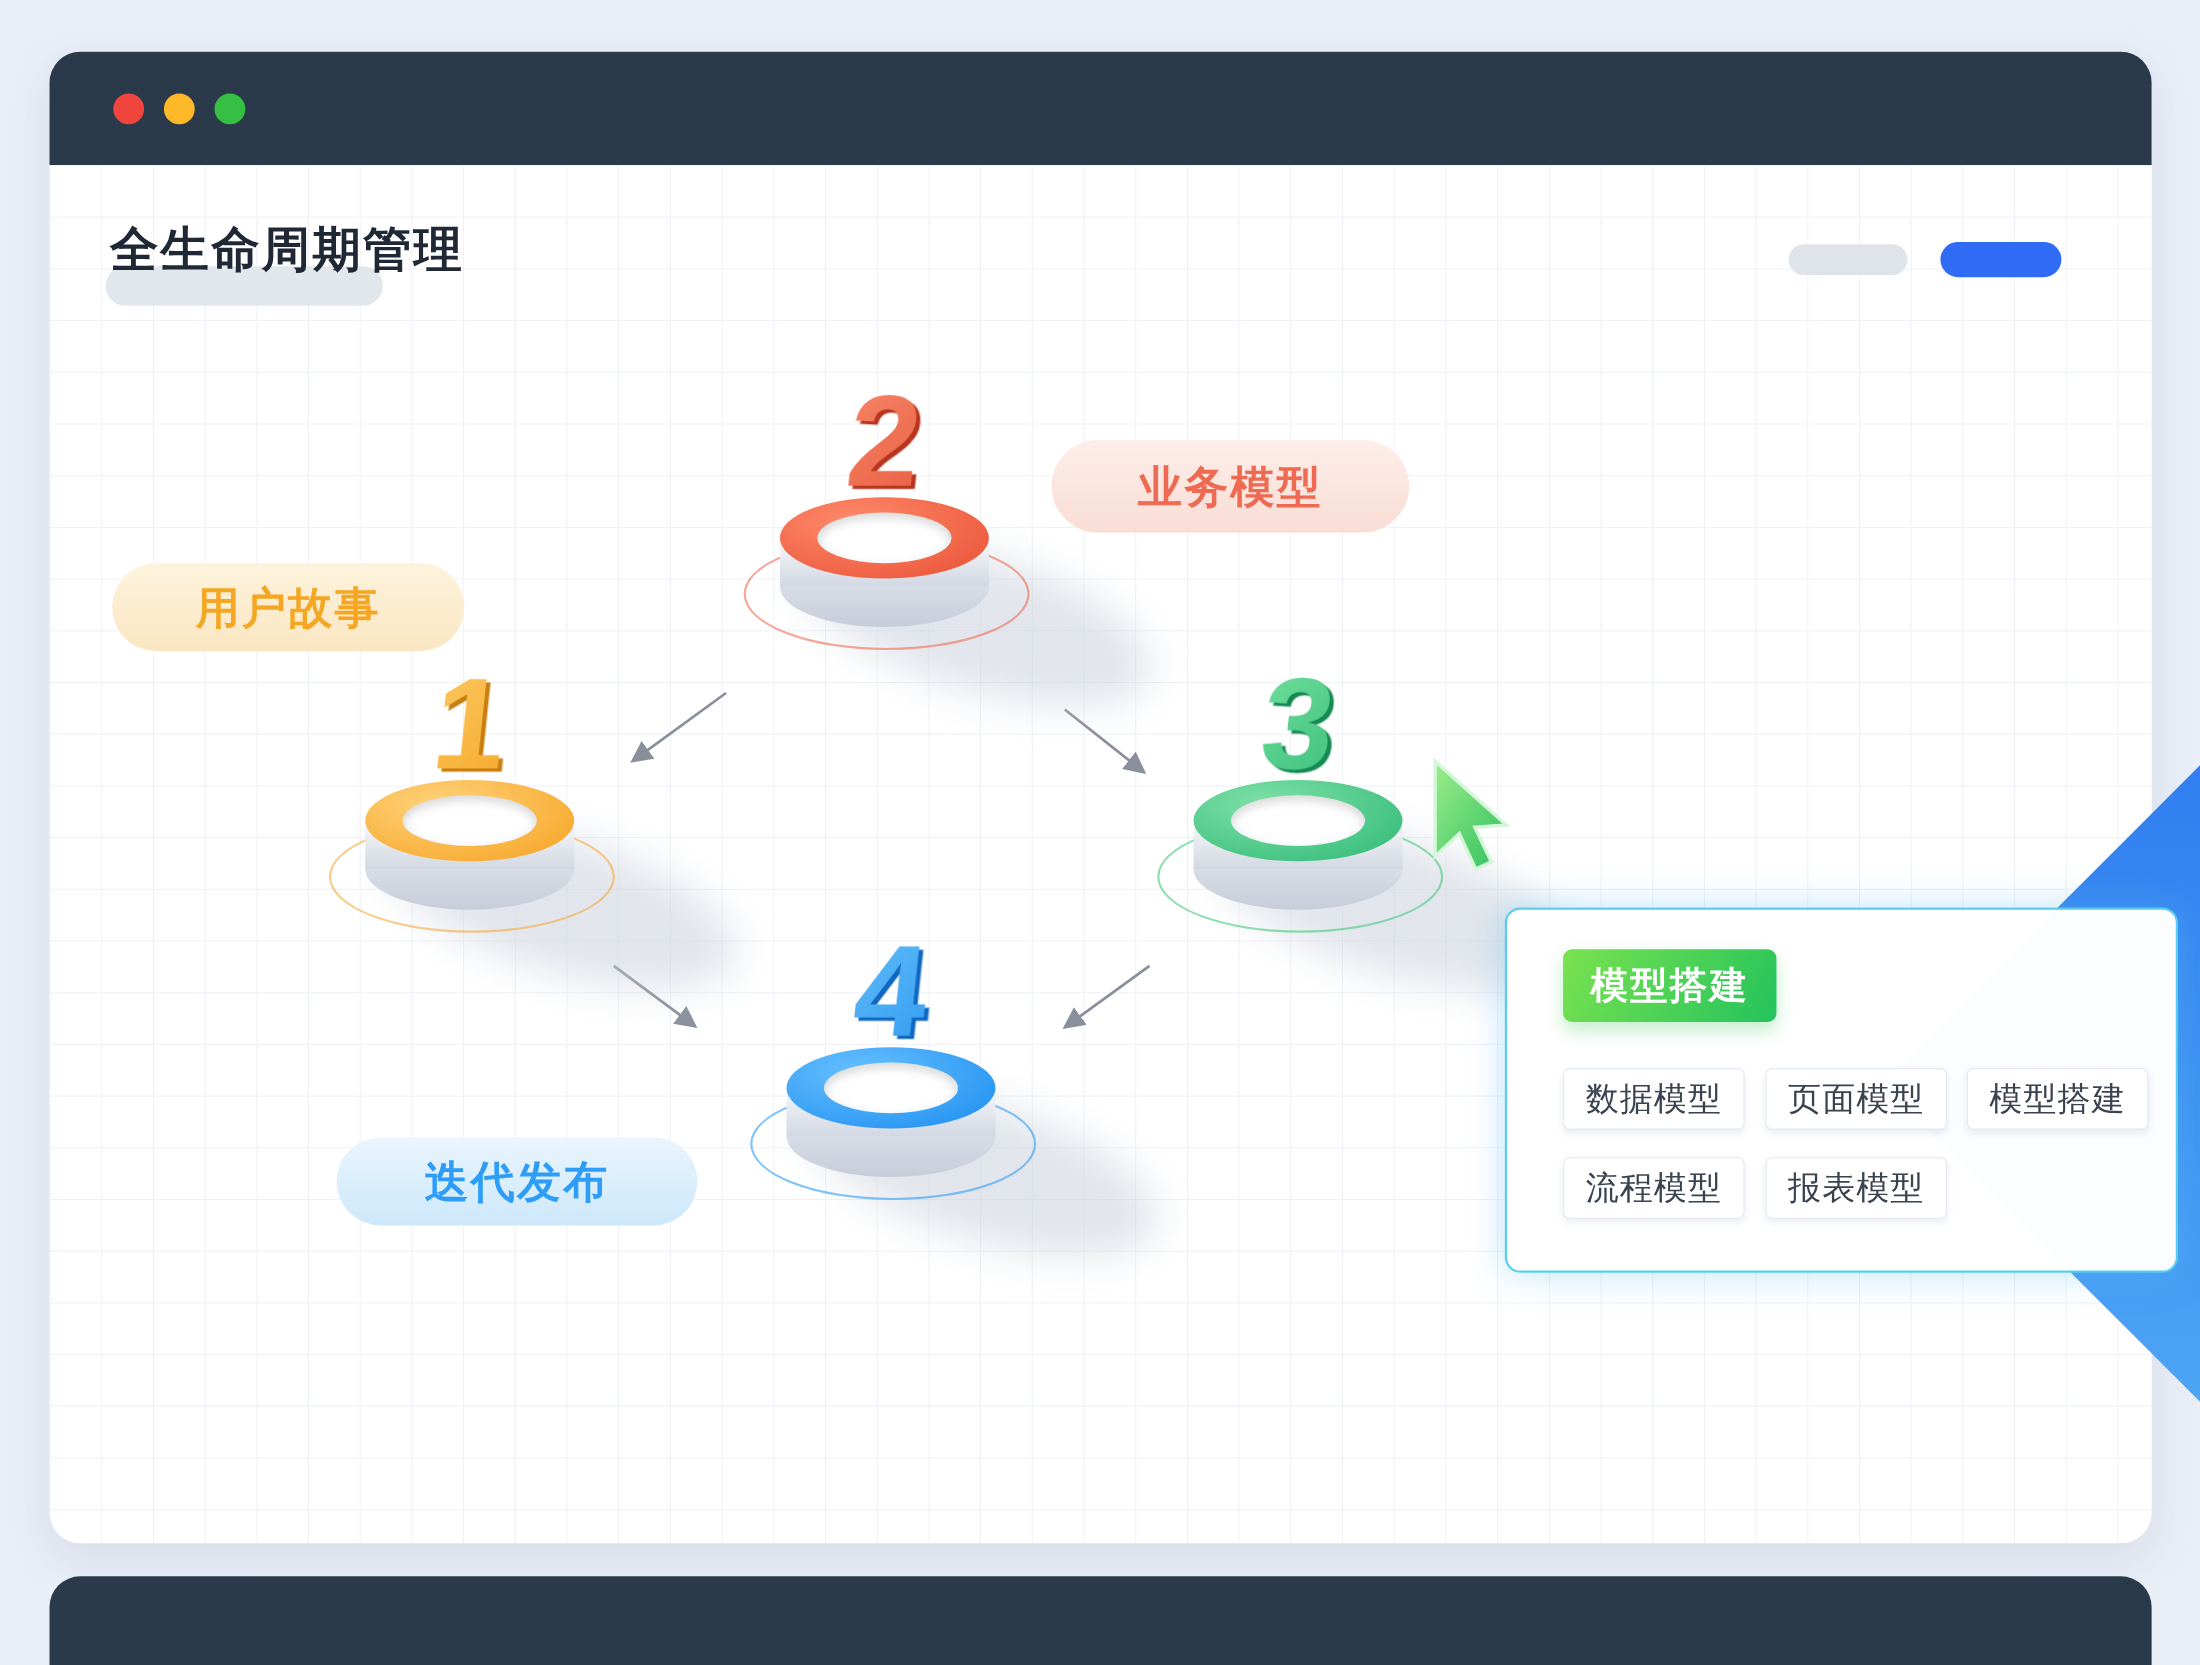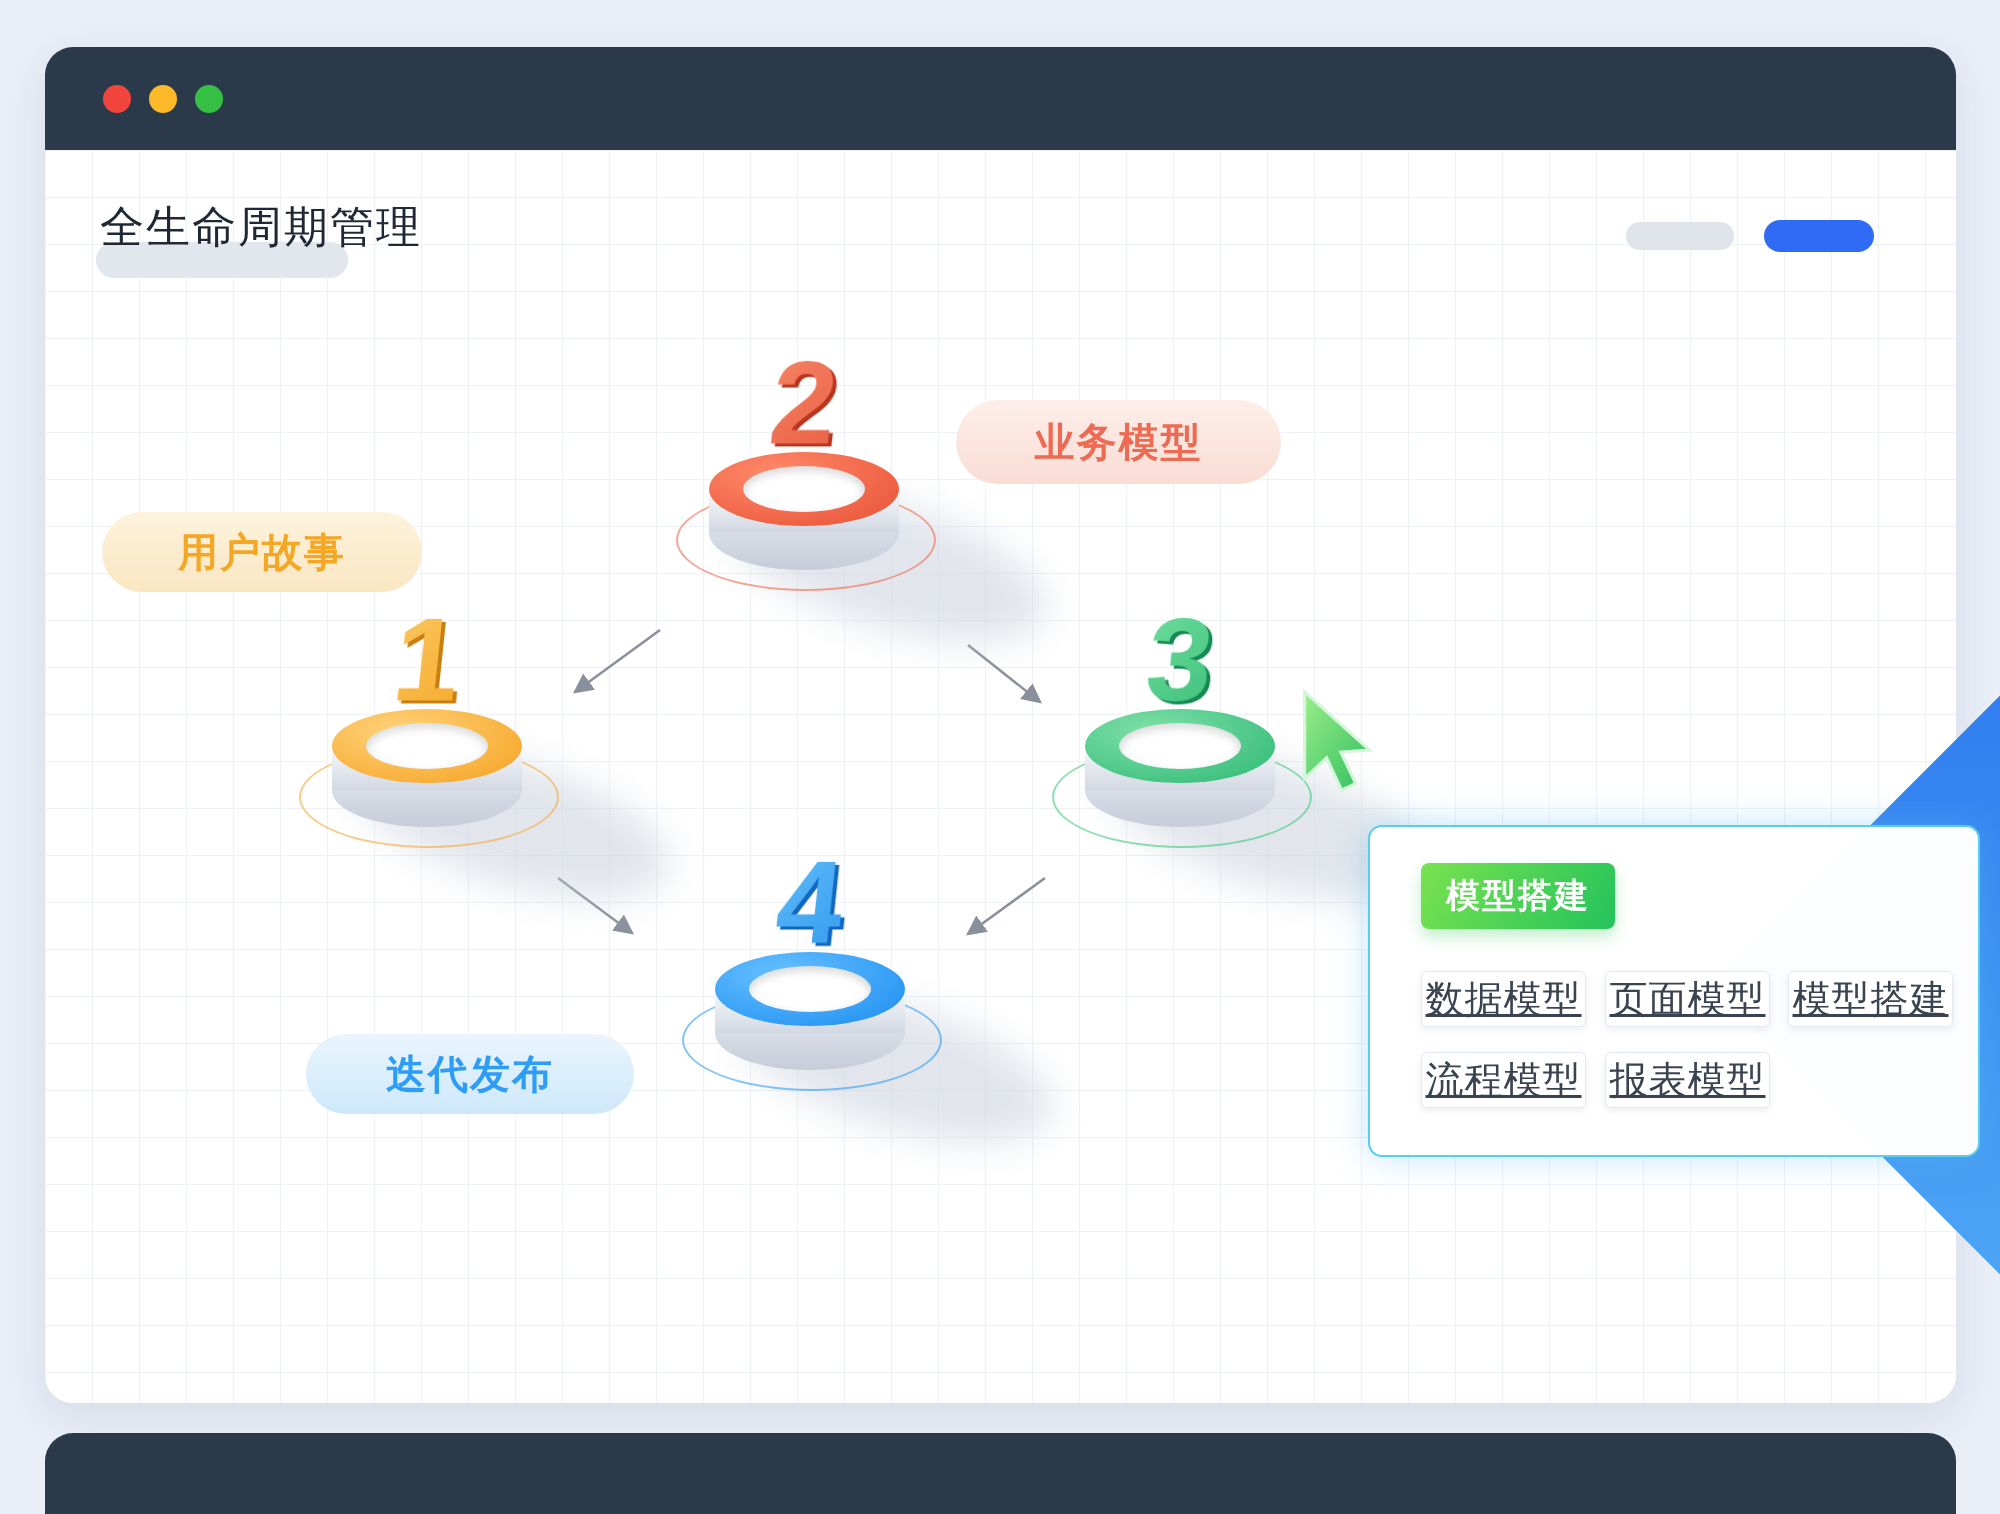--- a/index.html
+++ b/index.html
@@ -30,21 +30,21 @@
       linear-gradient(90deg,#eef1f6 1px, transparent 1px);
     background-size:47px 47px;background-color:#ffffff;
   }
   
   .title-wrap{position:absolute;left:55px;top:48px;}
   .title-highlight{
     position:absolute;left:-4px;top:44px;width:252px;height:36px;
     background:#e2e6ed;border-radius:18px;z-index:0;
   }
   .page-title{
-    position:relative;z-index:1;font-size:44px;font-weight:400;color:#1f2834;letter-spacing:2px;
+    position:relative;z-index:1;font-size:44px;font-weight:700;color:#1f2834;letter-spacing:2px;
   }
   .pill{position:absolute;border-radius:16px;}
   .pill.gray{left:1581px;top:72px;width:108px;height:28px;background:#dfe3ea;}
   .pill.blue{left:1719px;top:70px;width:110px;height:32px;background:#2f6bf5;}
   
   .arrows{position:absolute;left:0;top:0;width:1911px;height:1253px;pointer-events:none;}
   
   .podium{position:absolute;width:300px;height:240px;}
   .p-shadow{
     position:absolute;left:70px;top:105px;width:330px;height:125px;
@@ -98,21 +98,21 @@
     background:linear-gradient(120deg,#7ae24f,#23c35c);
     color:#fff;font-size:34px;font-weight:700;letter-spacing:2px;
     display:flex;align-items:center;justify-content:center;border-radius:8px;
     box-shadow:0 8px 16px rgba(60,200,90,.3);
   }
   .model-btn{
     position:absolute;width:163px;height:54px;background:#fff;
     border:1px solid #e4e8ef;border-radius:6px;
     box-shadow:0 3px 7px rgba(150,160,180,.18);
     display:flex;align-items:center;justify-content:center;
-    font-size:38px;color:#3a4350;letter-spacing:1px;text-decoration:underline;
+    font-size:30px;color:#3a4350;letter-spacing:1px;
   }
   .mb-0{left:51px;top:144px}.mb-1{left:235px;top:144px}.mb-2{left:418px;top:144px}
   .mb-3{left:51px;top:225px}.mb-4{left:235px;top:225px}
   
   .cursor{position:absolute;left:1292px;top:688px;z-index:7;}
   
   .bottom-bar{
     position:absolute;left:45px;top:1433px;width:1911px;height:81px;
     background:#2b3a4a;border-radius:28px 28px 0 0;z-index:1;
   }

